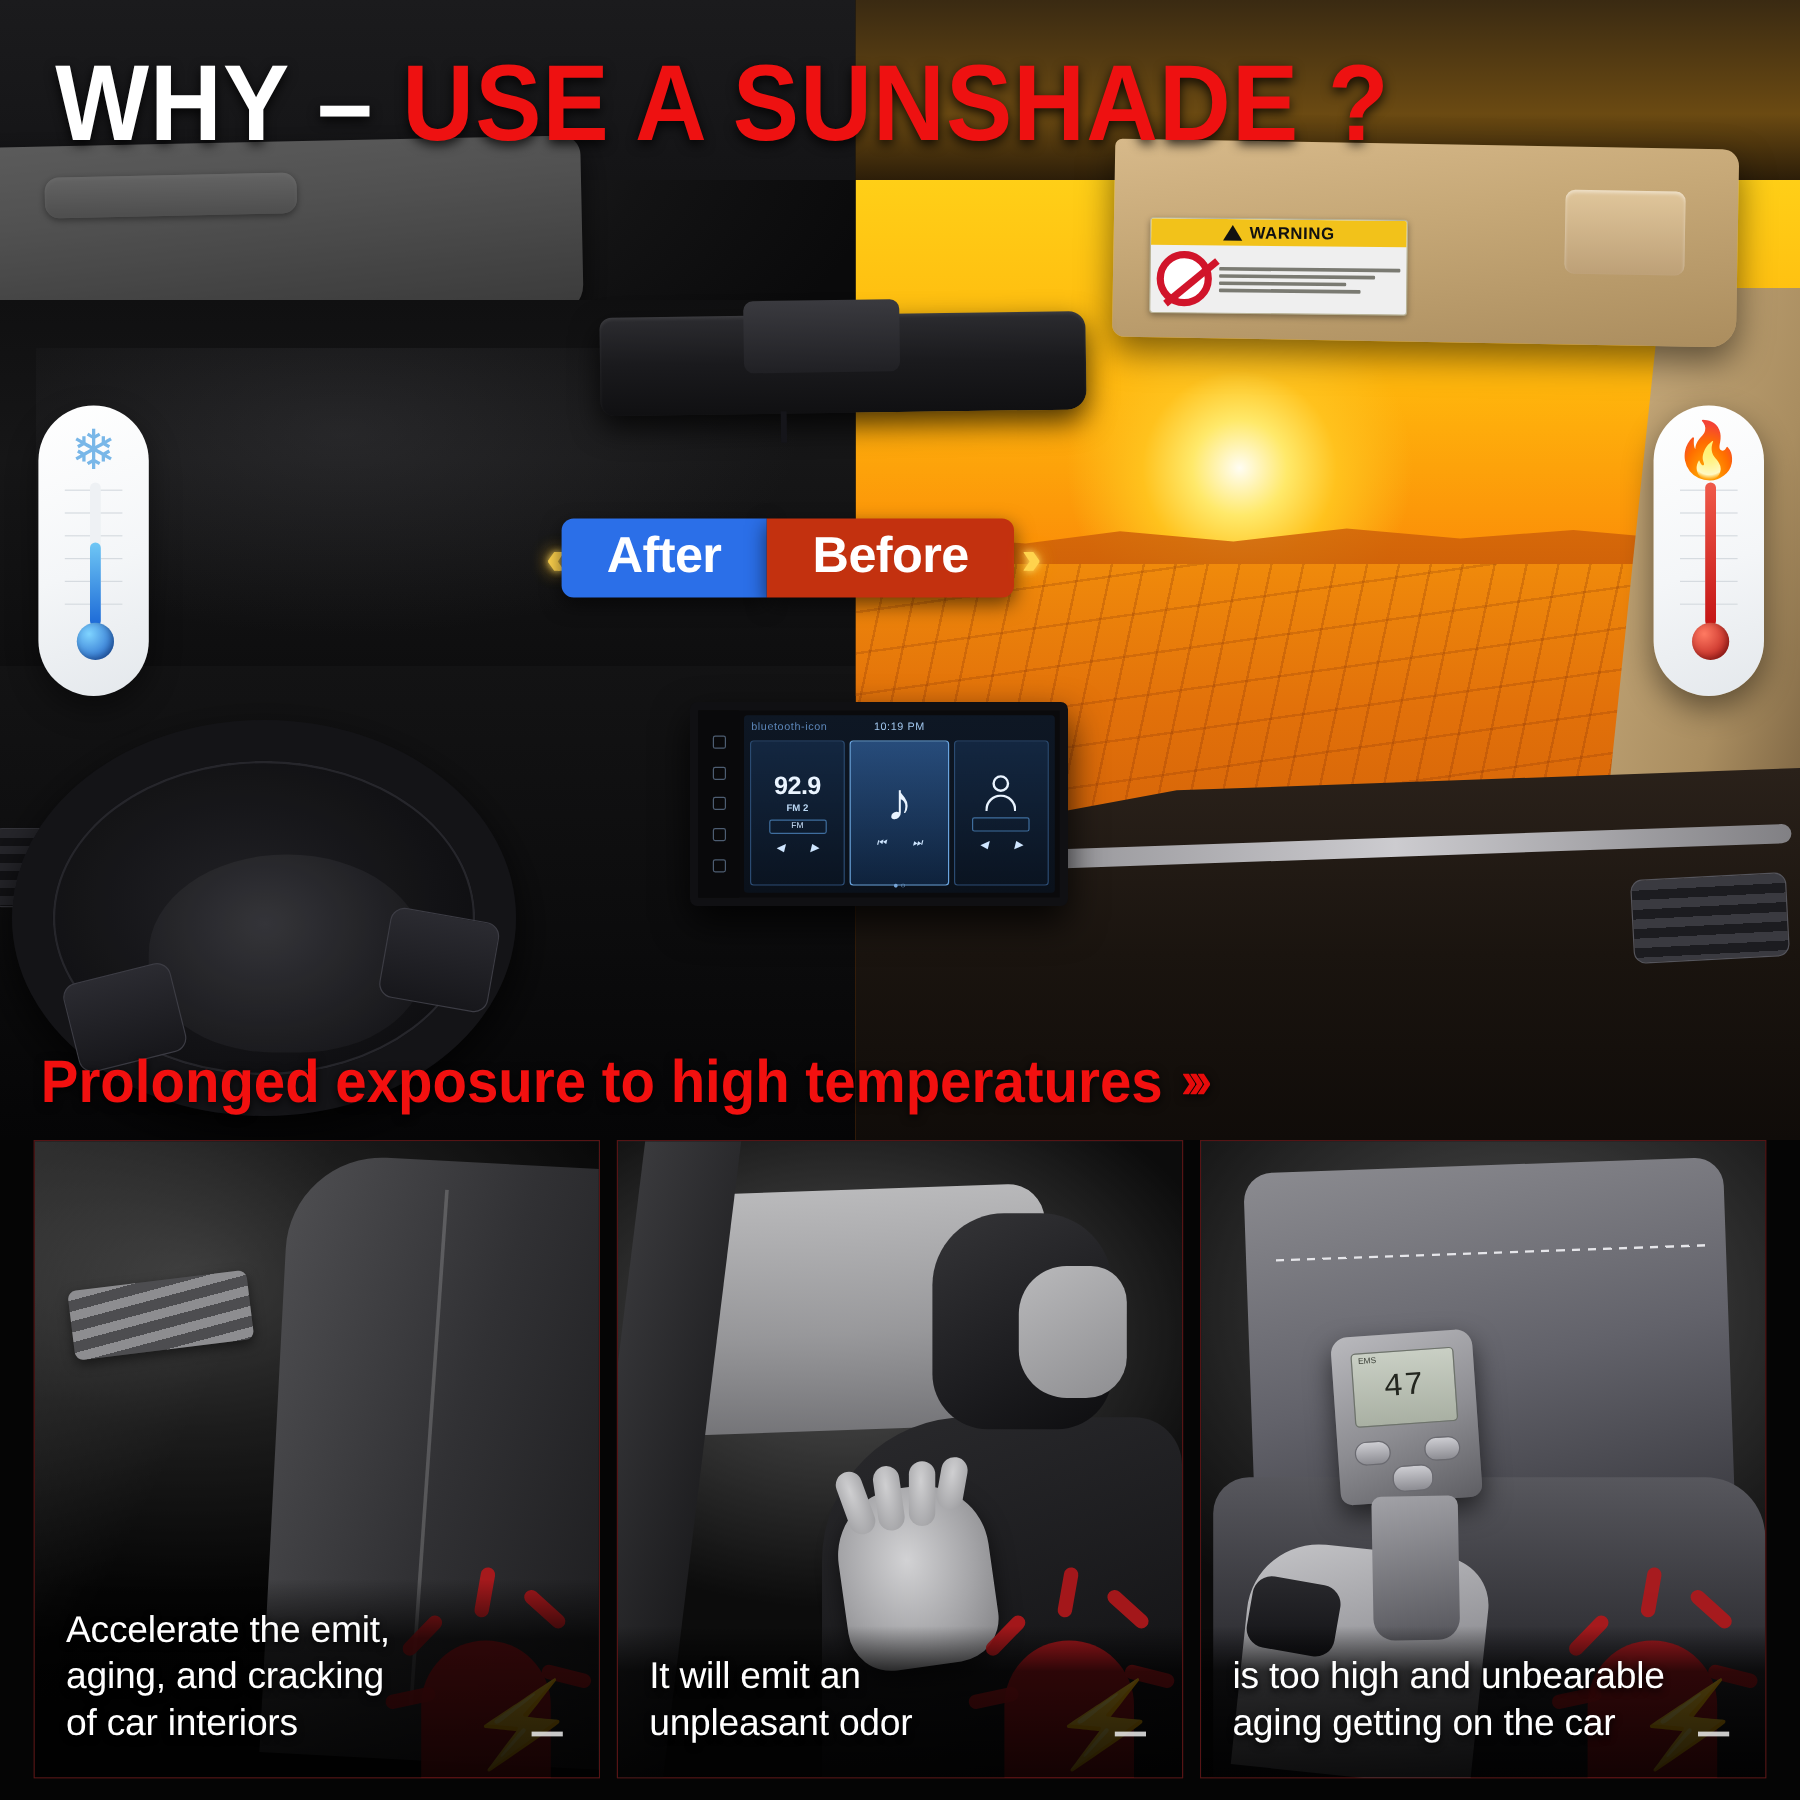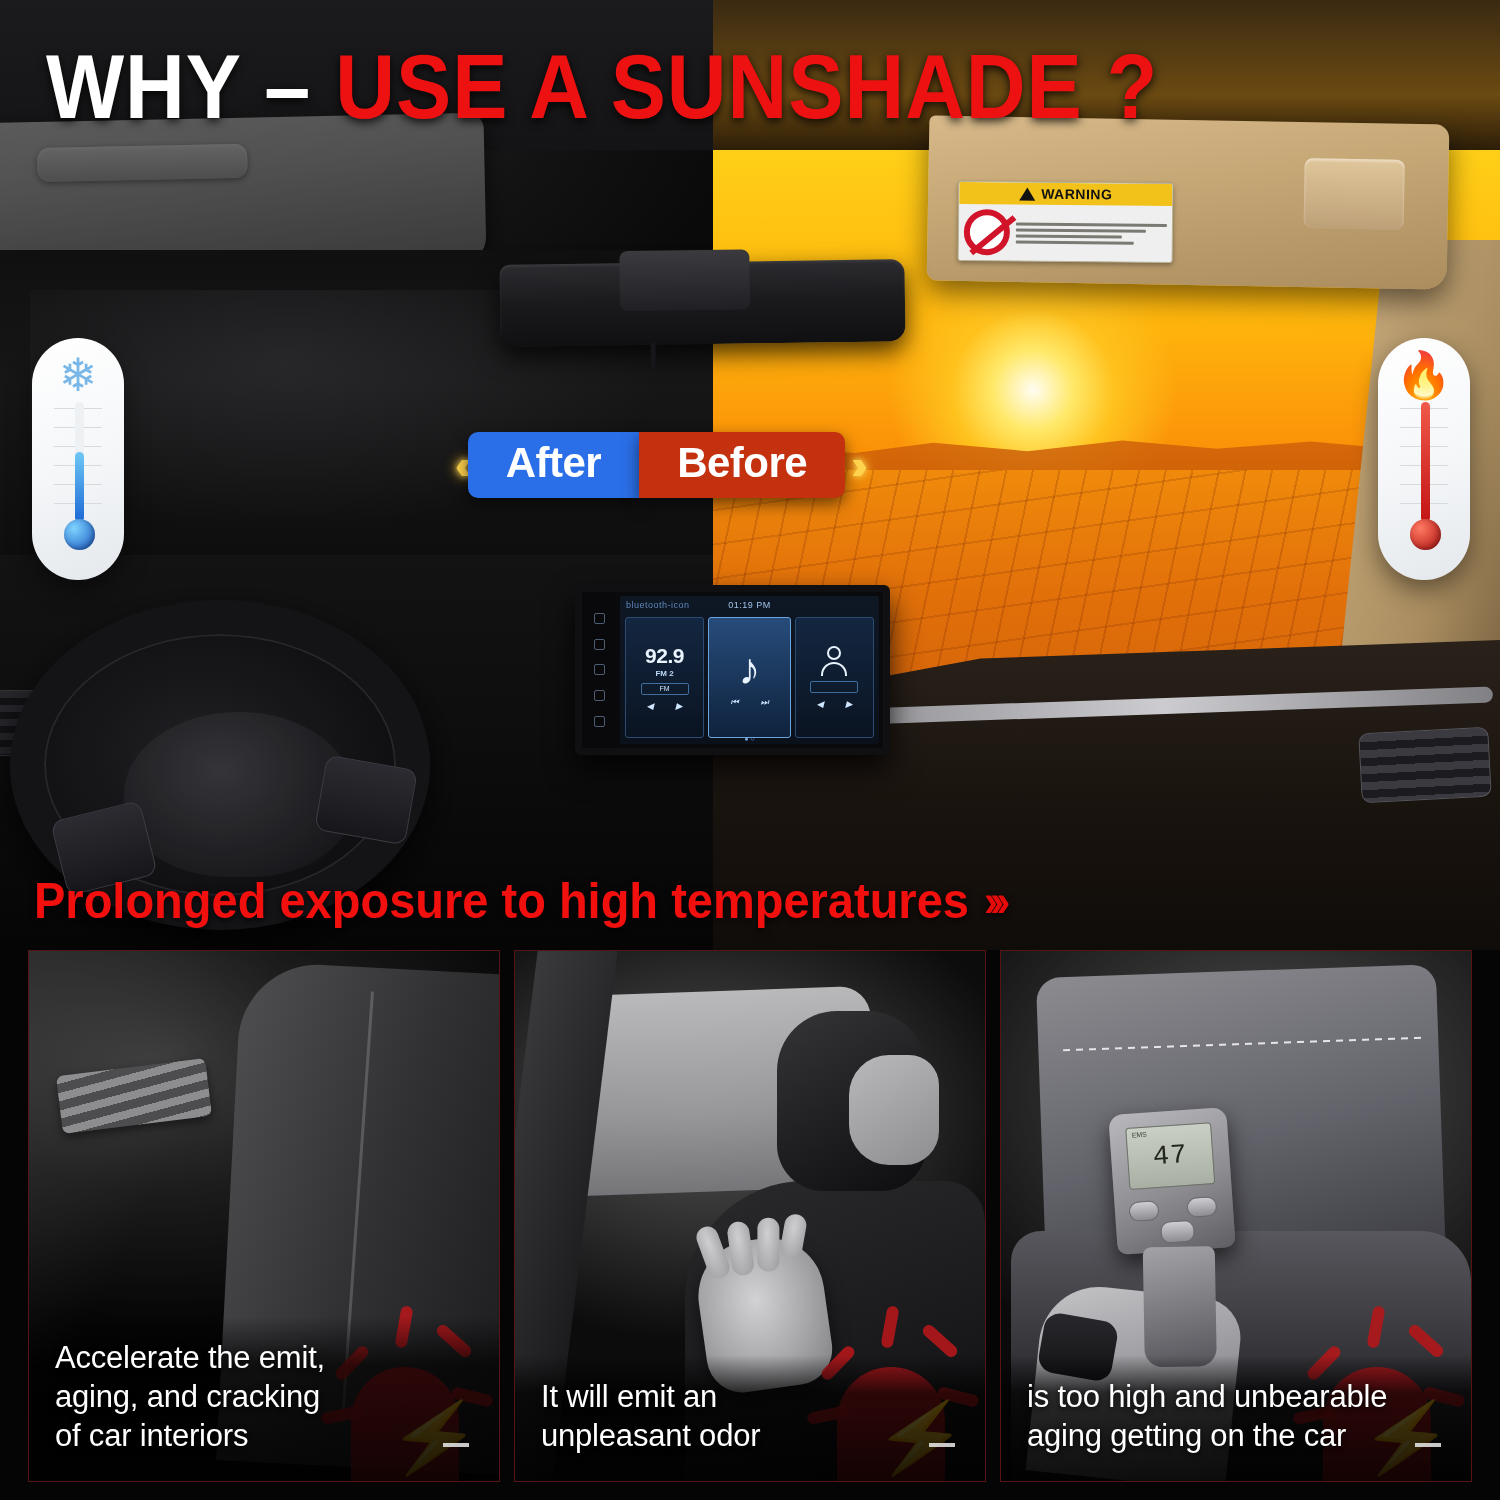--- a/index.html
+++ b/index.html
@@ -579,21 +579,21 @@
       <div class="info-sidebar">
         <span></span>
         <span></span>
         <span></span>
         <span></span>
         <span></span>
       </div>
       <div class="info-screen">
         <div class="info-top">
           <span class="left-ic">bluetooth-icon</span>
-          <span>01:19 PM</span>
+          <span>10:19 PM</span>
         </div>
         <div class="info-body">
 
           <div class="info-card">
             <span class="freq">92.9</span>
             <span class="band">FM 2</span>
             <span class="pill">FM</span>
             <span class="navrow">
               <i>◀</i>
               <i>▶</i>

